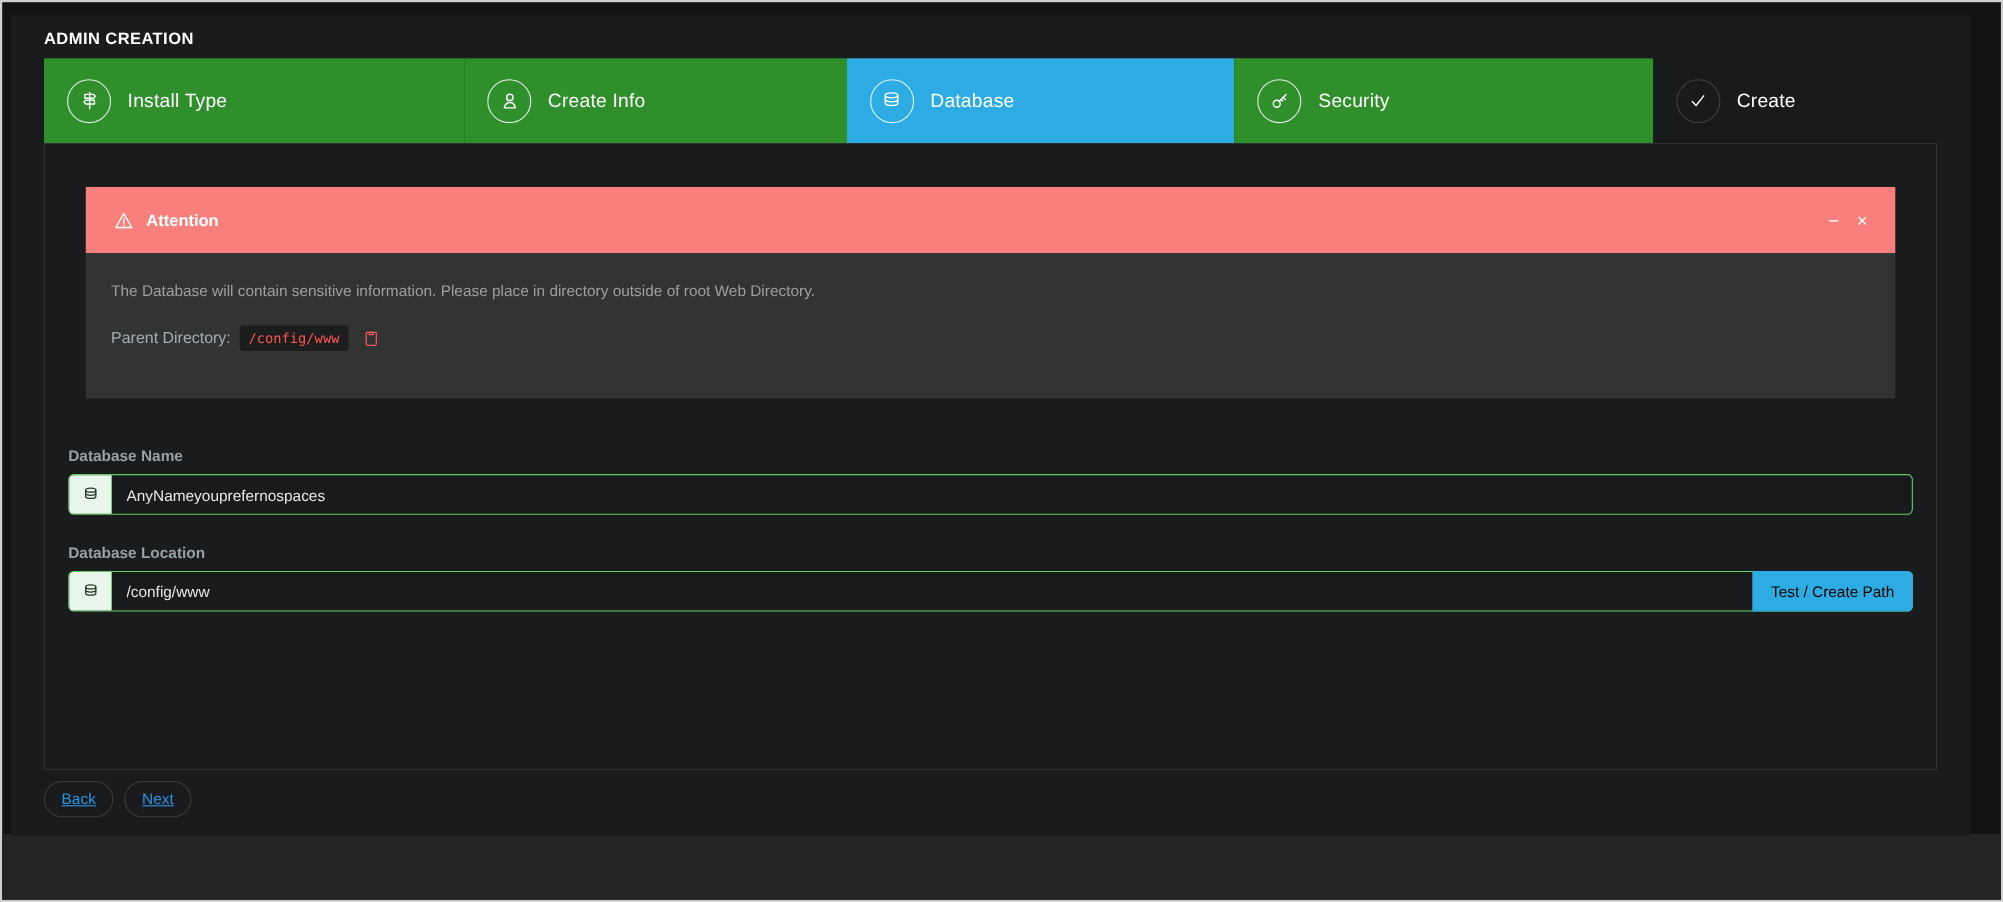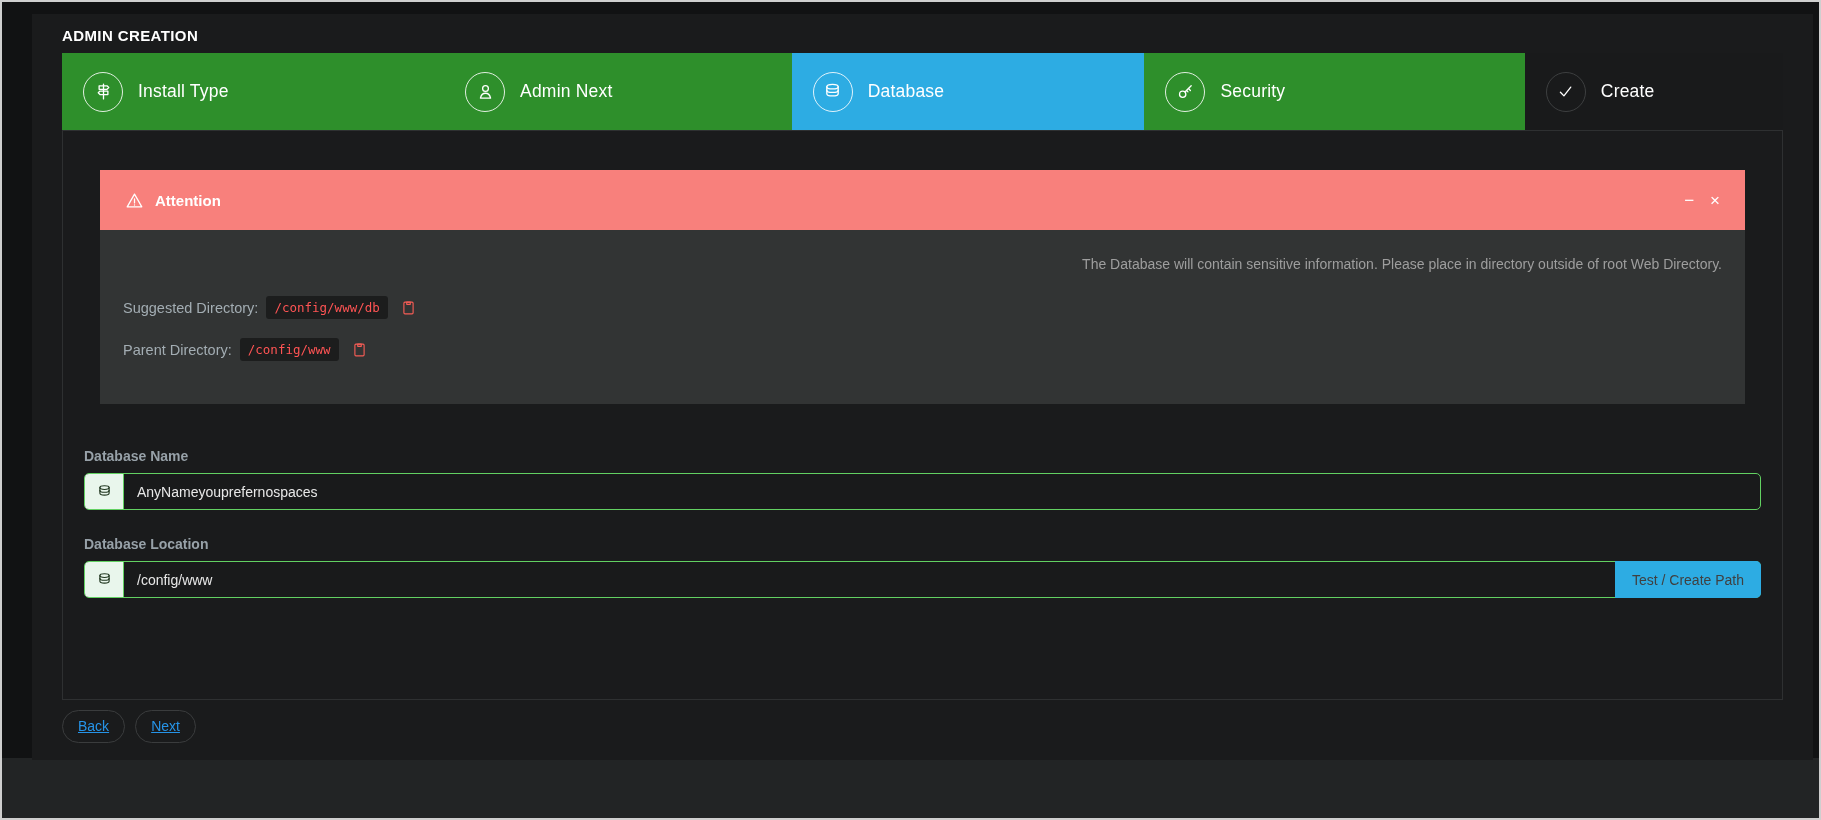--- a/index.html
+++ b/index.html
@@ -9,21 +9,21 @@
     background: #111213;
     border: 2px solid #cfcfcf;
     font-family: "Liberation Sans", sans-serif;
     overflow: hidden;
   }
   .footer-strip {
     position: absolute; left: 0; right: 0; top: 756px; bottom: 0;
     background: #222425;
   }
   .card {
-    position: absolute; left: 30px; top: 12px;
+    position: absolute; left: 8px; top: 12px;
     width: 1781px; height: 746px;
     background: #1a1b1c;
   }
   .card-title {
     margin: 13px 30px 9px 30px;
     font-size: 15px; font-weight: bold; color: #ffffff;
     letter-spacing: .4px;
   }
   
   .steps { margin: 0 30px; display: flex; height: 77px; }
@@ -63,21 +63,21 @@
   .alert-title { font-size: 15px; font-weight: bold; margin-left: 11px; }
   .warning-icon svg { width: 19px; height: 19px; stroke: #fff; fill: none; stroke-width: 1.6; stroke-linecap: round; stroke-linejoin: round; display: block; }
   .alert-controls { margin-left: auto; display: flex; align-items: center; gap: 16px; }
   .alert-ctl {
     background: none; border: none; color: #ffffff; font-size: 17px;
     cursor: pointer; line-height: 1; font-family: inherit;
   }
   .alert-body {
     background: #323434; padding: 26px 23px 43px 23px;
   }
-  .alert-message { color: #9e9e9e; font-size: 14px; margin-bottom: 24px; text-align: right; }
+  .alert-message { color: #9e9e9e; font-size: 14px; margin-bottom: 24px; }
   .dir-row { display: flex; align-items: center; margin-top: 19px; }
   .dir-label { color: #a3adb3; font-size: 14.5px; margin-right: 8px; }
   .dir-chip {
     background: #1c1d1d; color: #ff5454;
     font-family: "DejaVu Sans Mono", monospace;
     font-size: 12.5px; padding: 4px 8px; border-radius: 3px;
   }
   .copy-btn { background: none; border: none; cursor: pointer; margin-left: 12px; padding: 0; }
   .copy-btn svg { width: 17px; height: 19px; stroke: #f55c55; fill: none; stroke-width: 1.6; stroke-linejoin: round; display: block; }
   
@@ -96,21 +96,21 @@
     display: flex; align-items: center; justify-content: center;
   }
   .input-addon svg { width: 17px; height: 17px; stroke: #20361f; fill: none; stroke-width: 1.6; stroke-linecap: round; }
   .text-input {
     flex: 1 1 auto; background: transparent; border: none; outline: none;
     color: #e8e8e8; font-size: 14px; padding: 0 13px;
     font-family: "Liberation Sans", sans-serif;
   }
   .path-button {
     flex: 0 0 auto; margin: -1px -1px -1px 0;
-    background: #2dace3; color: #404040; border: none; cursor: pointer;
+    background: #2dace3; color: #000000; border: none; cursor: pointer;
     font-size: 14px; padding: 0 17px;
     border-radius: 0 5px 5px 0;
     font-family: "Liberation Sans", sans-serif;
   }
   
   .nav-buttons { margin: 10px 0 0 30px; display: flex; gap: 10px; }
   .pill-button {
     background: transparent; border: 1px solid #3a3c3d; cursor: pointer;
     color: #2694e8; font-size: 14px; padding: 7px 15px 8px 15px;
     border-radius: 17px; font-family: "Liberation Sans", sans-serif; text-decoration: underline;
@@ -138,21 +138,21 @@
       <span class="step-label">Install Type</span>
     </div>
 
     <div class="step step-admin done">
       <span class="step-icon">
         <svg viewBox="0 0 24 24">
             <circle cx="12" cy="8.6" r="3.3"></circle>
             <path d="M6.2 19.5c.8-3.6 3.1-5.5 5.8-5.5s5 1.9 5.8 5.5z"></path>
           </svg>
       </span>
-      <span class="step-label">Admin Next</span>
+      <span class="step-label">Create Info</span>
     </div>
 
     <div class="step step-database active">
       <span class="step-icon">
         <svg viewBox="0 0 24 24">
             <ellipse cx="12" cy="6.5" rx="6.5" ry="2.6"></ellipse>
             <path d="M5.5 6.5v4c0 1.4 2.9 2.6 6.5 2.6s6.5-1.2 6.5-2.6v-4"></path>
             <path d="M5.5 10.5v4c0 1.4 2.9 2.6 6.5 2.6s6.5-1.2 6.5-2.6v-4"></path>
           </svg>
       </span>
@@ -195,30 +195,20 @@
         </span>
         <span class="alert-title">Attention</span>
         <span class="alert-controls">
           <button class="alert-ctl">−</button>
           <button class="alert-ctl">×</button>
         </span>
       </div>
       <div class="alert-body">
         <div class="alert-message">The Database will contain sensitive information. Please place in directory outside of root Web Directory.</div>
 
-        <div class="dir-row">
-          <span class="dir-label">Suggested Directory:</span>
-          <span class="dir-chip">/config/www/db</span>
-          <button class="copy-btn">
-            <svg viewBox="0 0 24 24">
-                <rect x="5.5" y="4.5" width="13" height="16.5" rx="1.5"></rect>
-                <path d="M9.5 4.5h5v3h-5z"></path>
-              </svg>
-          </button>
-        </div>
 
 
         <div class="dir-row">
           <span class="dir-label">Parent Directory:</span>
           <span class="dir-chip">/config/www</span>
           <button class="copy-btn">
             <svg viewBox="0 0 24 24">
                 <rect x="5.5" y="4.5" width="13" height="16.5" rx="1.5"></rect>
                 <path d="M9.5 4.5h5v3h-5z"></path>
               </svg>

